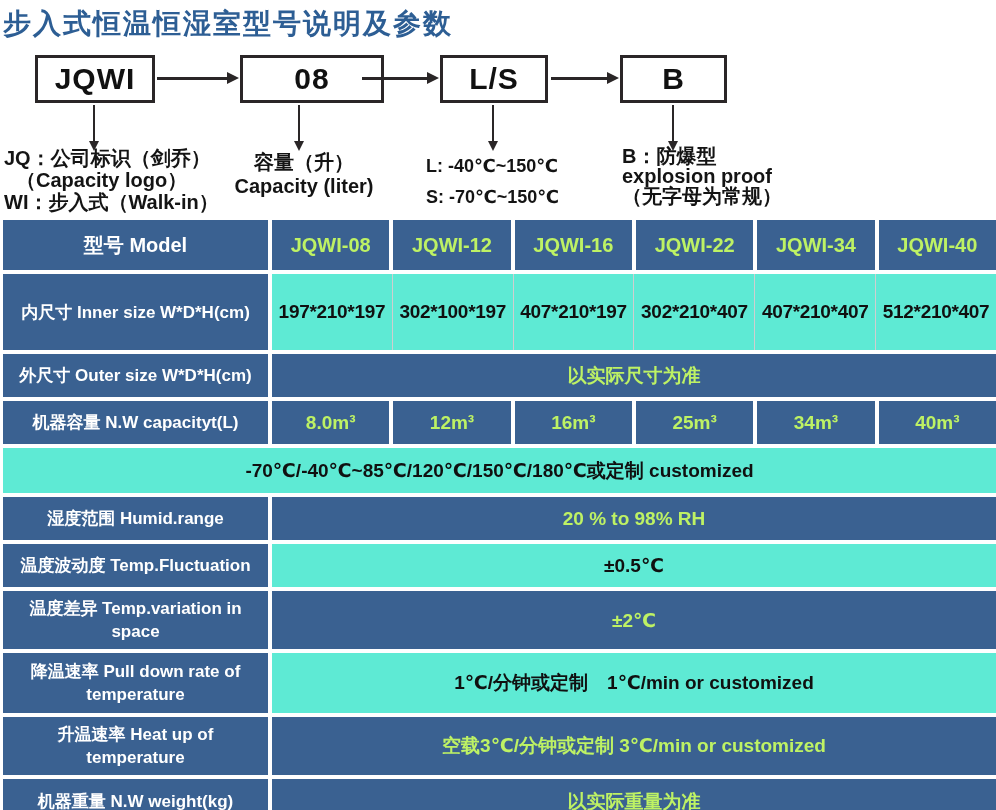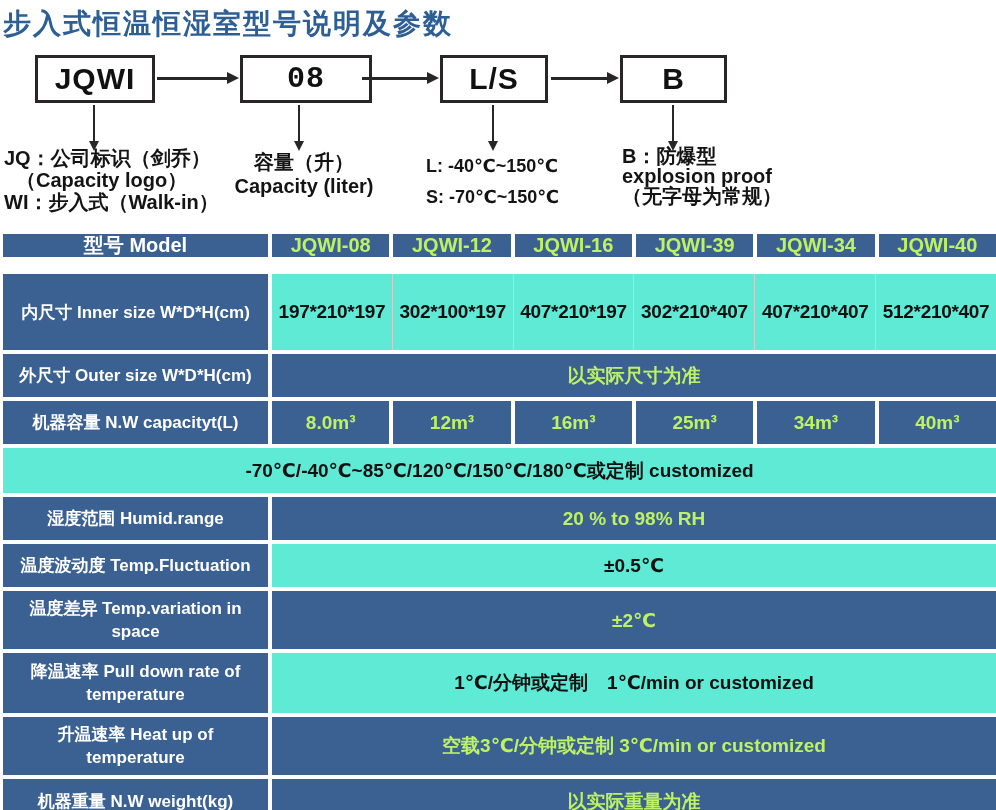--- a/index.html
+++ b/index.html
@@ -18,21 +18,21 @@
   }
   
   .diagram { position: relative; height: 174px; }
   .fbox {
     position: absolute; top: 9px; height: 48px;
     border: 3px solid #2a2627; background: #fff;
     display: flex; align-items: center; justify-content: center;
     font-size: 30px; font-weight: bold; color: #111; letter-spacing: 1px;
   }
   .fbox-1 { left: 35px;  width: 120px; }
-  .fbox-2 { left: 240px; width: 132px; font-family: Liberation Mono, monospace; }
+  .fbox-2 { left: 240px; width: 144px; }
   .fbox-3 { left: 440px; width: 108px; }
   .fbox-4 { left: 620px; width: 107px; }
   .h-arrow { position: absolute; top: 31px; height: 3px; background: #2a2627; }
   .h-arrow::after {
     content: ""; position: absolute; right: -11px; top: -5px;
     border-left: 12px solid #2a2627;
     border-top: 6px solid transparent; border-bottom: 6px solid transparent;
   }
   .h-arrow-1 { left: 157px; width: 71px; }
   .h-arrow-2 { left: 362px; width: 66px; }
@@ -65,21 +65,21 @@
   .data { flex: 1; display: flex; min-width: 0; }
   .data.gapped { gap: 4px; }
   .cell {
     flex: 1; display: flex; align-items: center; justify-content: center;
     font-weight: bold; font-size: 19px; min-width: 0;
   }
   .blue  { background: #3a6191; color: #bef264; }
   .white { background: #5eead4; color: #101010; }
   .white-cells .cell { border-left: 1px solid #cfcfcf; letter-spacing: -0.3px; font-size: 19px; }
   .white-cells .cell:first-child { border-left: none; }
-  .r-header { height: 50px; align-items: center; }
+  .r-header { height: 50px; }
   .r-header .label-cell { font-size: 20px; }
   .r-header .cell { font-size: 20px; }
   .r-inner   { height: 76px; }
   .r-outer   { height: 43px; }
   .r-cap     { height: 43px; }
   .r-trange  { height: 45px; }
   .r-humid   { height: 43px; }
   .r-fluct   { height: 43px; }
   .r-var     { height: 58px; }
   .r-pull    { height: 60px; }
@@ -127,21 +127,21 @@
 </div>
 
 <div class="spec-table">
 
   <div class="trow r-header">
     <div class="label-cell">型号 Model</div>
     <div class="data gapped">
       <div class="cell blue">JQWI-08</div>
       <div class="cell blue">JQWI-12</div>
       <div class="cell blue">JQWI-16</div>
-      <div class="cell blue">JQWI-39</div>
+      <div class="cell blue">JQWI-22</div>
       <div class="cell blue">JQWI-34</div>
       <div class="cell blue">JQWI-40</div>
     </div>
   </div>
 
   <div class="trow r-inner">
     <div class="label-cell">内尺寸 Inner size W*D*H(cm)</div>
     <div class="data white-cells">
       <div class="cell white">197*210*197</div>
       <div class="cell white">302*100*197</div>

